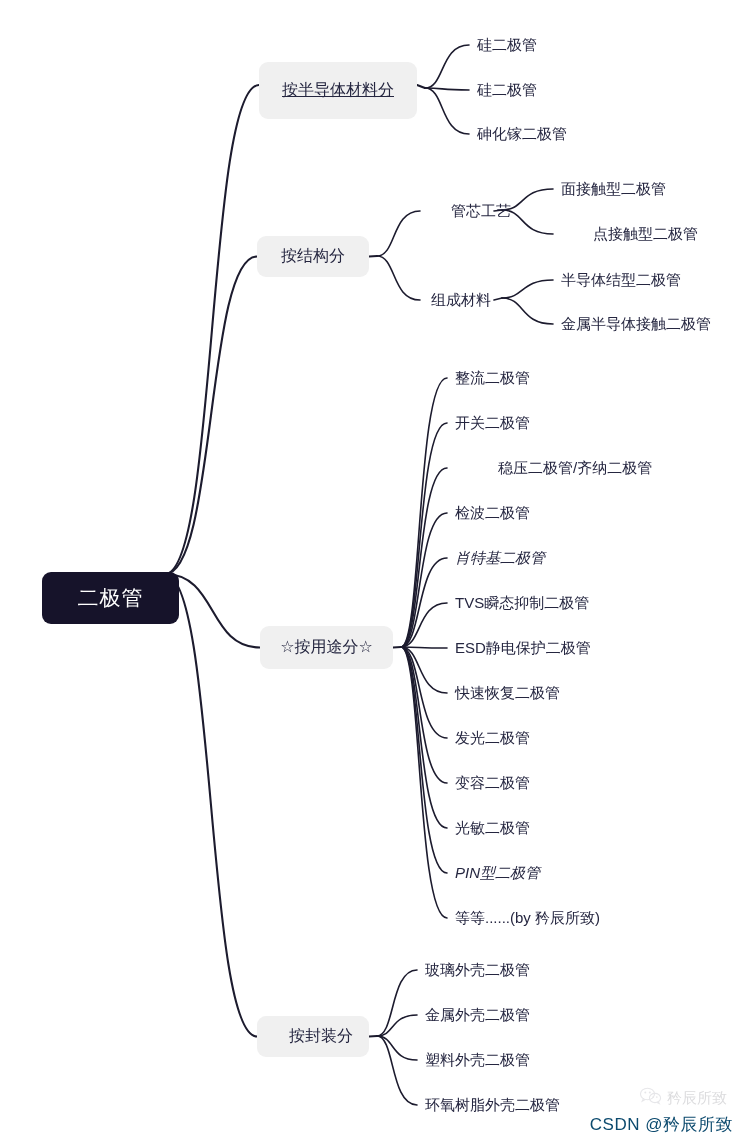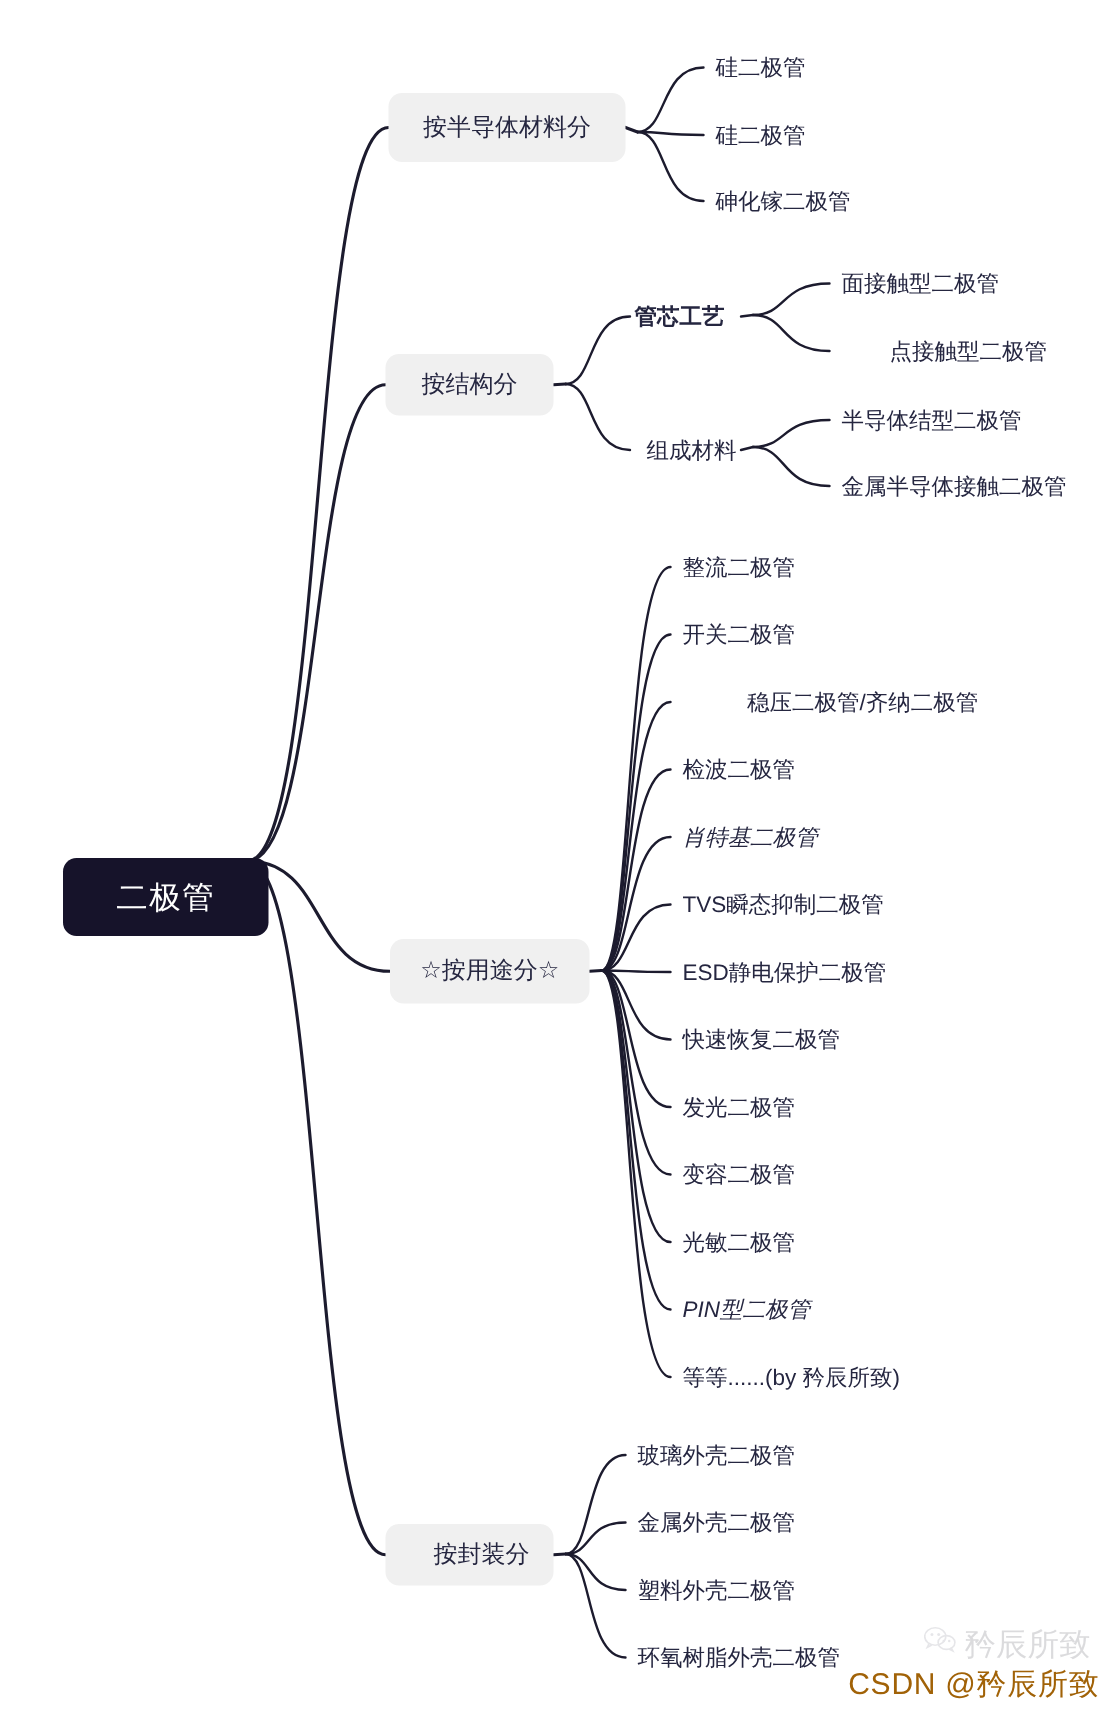--- a/index.html
+++ b/index.html
@@ -75,30 +75,30 @@
   #watermark-wechat {
     position: absolute;
     right: 14px;
     bottom: 38px;
     display: flex;
     align-items: center;
     gap: 5px;
     opacity: 0.5;
   }
   #watermark-wechat .wm-text {
-    font-size: 21px;
+    font-size: 15px;
     color: #b9b9bd;
     font-family: "Liberation Sans", "DejaVu Sans", sans-serif;
   }
   #watermark-csdn {
     position: absolute;
     right: 8px;
     bottom: 12px;
-    font-size: 20px;
-    color: #a16207;
+    font-size: 17px;
+    color: #0c4a6e;
     letter-spacing: 0.5px;
   }
   .wechat-glyph { display: block; }
 </style>
 </head>
 <body>
 
 <div id="mindmap-root">
 
   <svg class="map-layer" id="links-layer" viewBox="0 0 741 1148">
@@ -135,26 +135,26 @@
       <path d="M 165 574 C 215.6 574, 206.4 1036.5, 257 1036.5" class="link link-thick"></path>
       <path d="M 369 1036.5 L 377 1036" class="link link-thick"></path>
       <path d="M 377 1036 C 395 1036, 390.12 970, 417 970" class="link"></path>
       <path d="M 377 1036 C 395 1036, 390.12 1015, 417 1015" class="link"></path>
       <path d="M 377 1036 C 395 1036, 390.12 1060, 417 1060" class="link"></path>
       <path d="M 377 1036 C 395 1036, 390.12 1105, 417 1105" class="link"></path>
     </svg>
 
   <div id="nodes-layer">
       <div class="node node-root" style="left: 28px; top: 572px; width: 137px; height: 52px; margin-left: 14px;">二极管</div>
-      <div class="node node-branch" style="left: 259px; top: 62px; width: 158px; height: 46px;">按半导体材料分</div>
+      <div class="node node-branch" style="left: 259px; top: 62px; width: 158px; height: 57px; text-decoration: underline;">按半导体材料分</div>
       <div class="node node-leaf" style="left: 477px; top: 33px; width: 66px; height: 24px;">硅二极管</div>
       <div class="node node-leaf" style="left: 477px; top: 78px; width: 66px; height: 24px;">硅二极管</div>
       <div class="node node-leaf" style="left: 477px; top: 122px; width: 96px; height: 24px;">砷化镓二极管</div>
       <div class="node node-branch" style="left: 257px; top: 236px; width: 112px; height: 41px;">按结构分</div>
-      <div class="node node-mid" style="left: 420px; top: 199px; width: 66px; height: 24px; font-weight: bold;">管芯工艺</div>
+      <div class="node node-mid" style="left: 448px; top: 199px; width: 66px; height: 24px;">管芯工艺</div>
       <div class="node node-leaf" style="left: 561px; top: 177px; width: 111px; height: 24px;">面接触型二极管</div>
       <div class="node node-leaf" style="left: 593px; top: 222px; width: 111px; height: 24px;">点接触型二极管</div>
       <div class="node node-mid" style="left: 428px; top: 288px; width: 66px; height: 24px;">组成材料</div>
       <div class="node node-leaf" style="left: 561px; top: 268px; width: 126px; height: 24px;">半导体结型二极管</div>
       <div class="node node-leaf" style="left: 561px; top: 312px; width: 156px; height: 24px;">金属半导体接触二极管</div>
       <div class="node node-branch" style="left: 260px; top: 626px; width: 133px; height: 43px;">☆按用途分☆</div>
       <div class="node node-leaf" style="left: 455px; top: 366px; width: 81px; height: 24px;">整流二极管</div>
       <div class="node node-leaf" style="left: 455px; top: 411px; width: 81px; height: 24px;">开关二极管</div>
       <div class="node node-leaf" style="left: 455px; top: 456px; width: 164.25px; height: 24px; margin-left: 43px;">稳压二极管/齐纳二极管</div>
       <div class="node node-leaf" style="left: 455px; top: 501px; width: 81px; height: 24px;">检波二极管</div>

